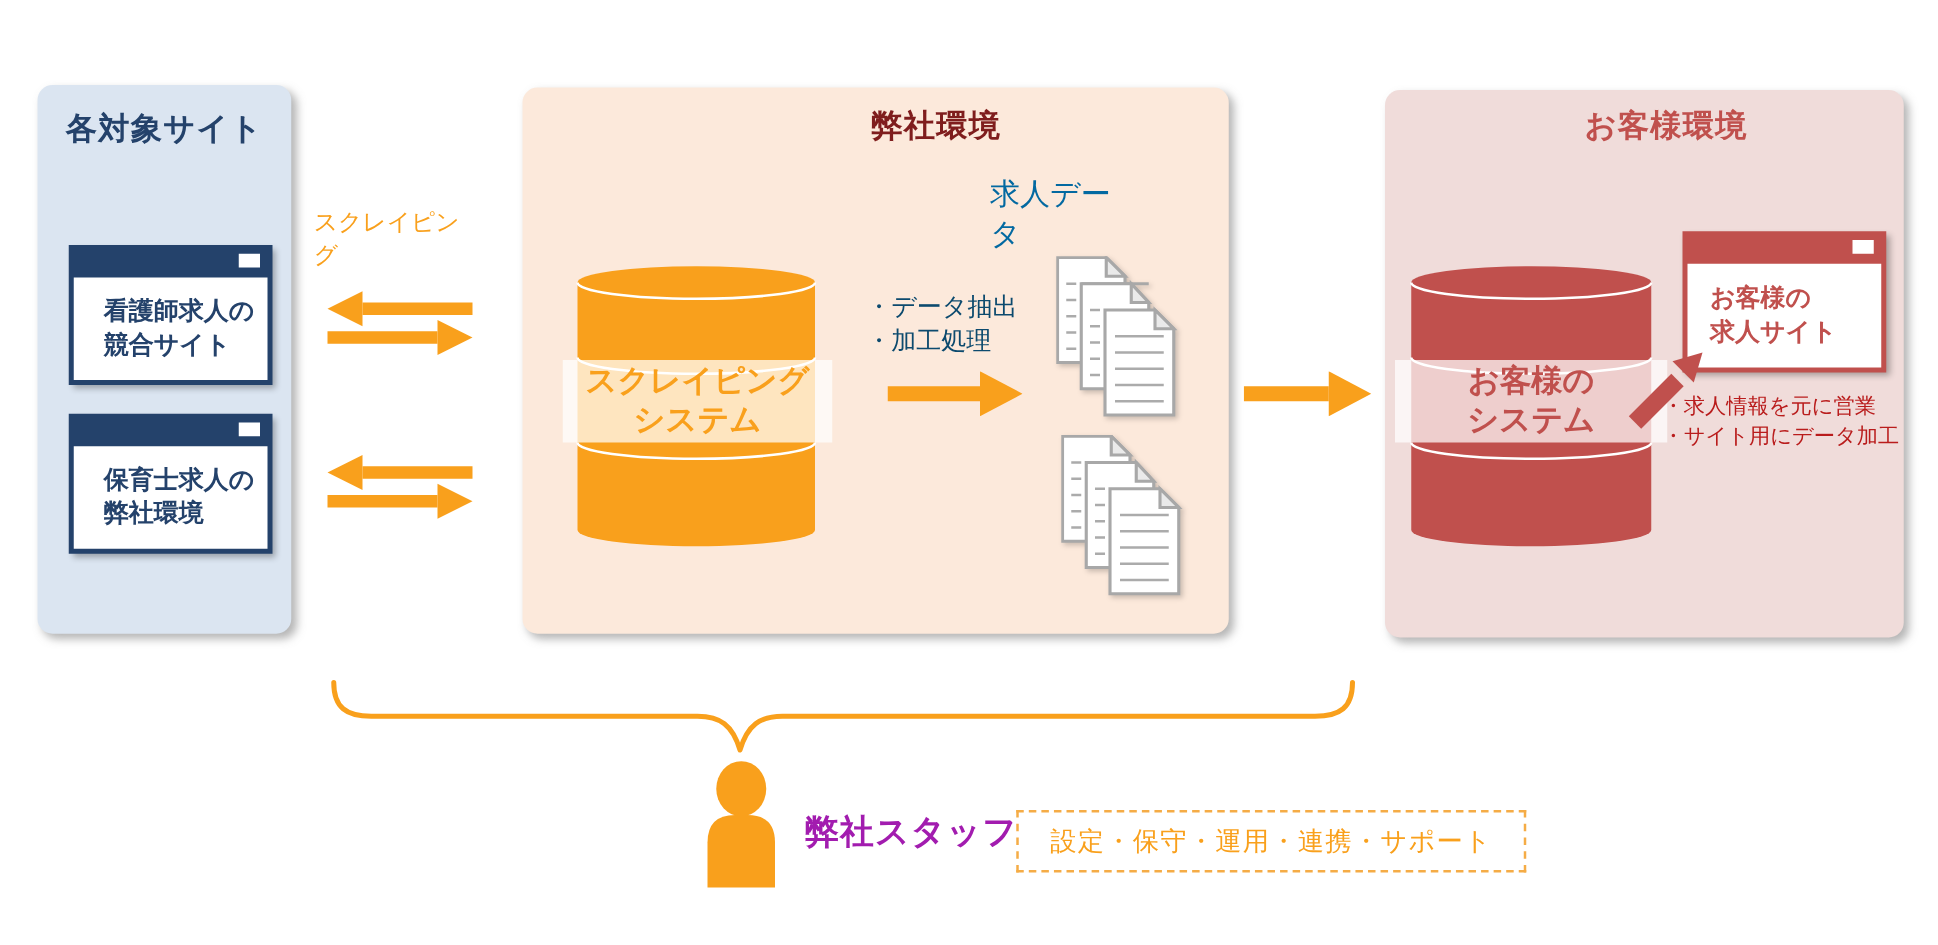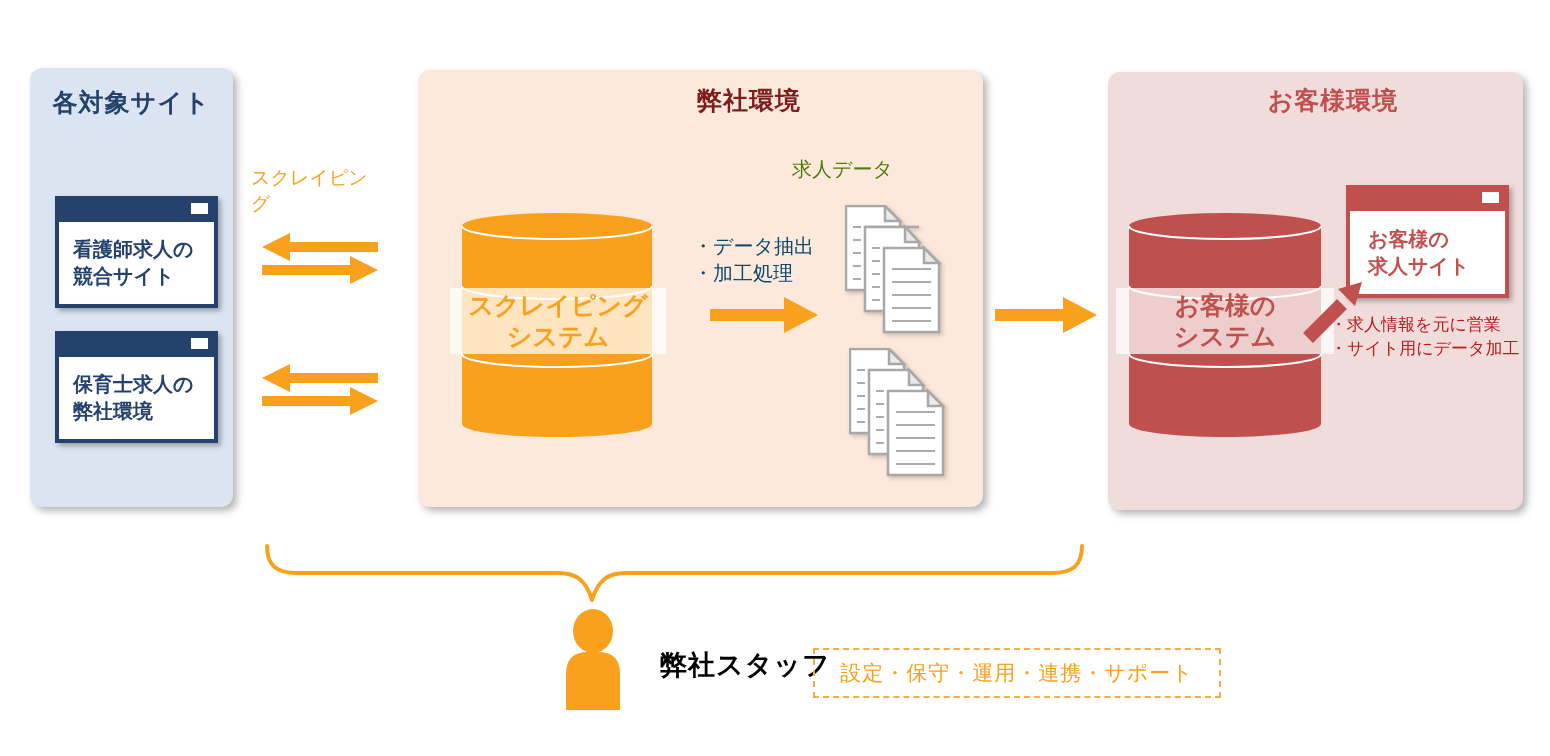--- a/index.html
+++ b/index.html
@@ -19,45 +19,45 @@
   .panel-title{position:absolute;text-align:center;font-weight:bold;font-size:25px;letter-spacing:1px;}
   #left-title{left:30px;top:86px;width:203px;color:#24426B;text-align:center;}
   #company-title{left:418px;top:84px;width:662px;color:#7f1d1d;}
   #customer-title{left:1108px;top:84px;width:450px;color:#C0504D;}
 
   
   .window{position:absolute;box-shadow:3px 3px 5px rgba(0,0,0,.3);}
   .window .body{position:absolute;left:4px;right:4px;top:26px;bottom:4px;background:#fff;
     display:flex;align-items:center;}
   .window .sq{position:absolute;top:7px;right:10px;width:17px;height:11px;background:#fff;}
-  .window .label{font-weight:bold;font-size:20px;line-height:1.35;padding-left:14px;}
+  .window .label{font-weight:bold;font-size:20px;line-height:1.35;padding-left:24px;}
   .win-navy{background:#24426B;}
   .win-navy .label{color:#24426B;}
   .win-red{background:#C0504D;}
   .win-red .label{color:#C0504D;padding-left:18px;}
   #site-window1{left:55px;top:196px;width:163px;height:112px;}
   #site-window2{left:55px;top:331px;width:163px;height:112px;}
   #customer-site-window{left:1346px;top:185px;width:163px;height:113px;}
 
   
   #scraping-label{left:251px;top:165px;width:130px;color:#F9A01C;font-size:19px;font-weight:500;}
-  #jobdata-label{left:792px;top:156px;width:112px;color:#4d7c0f;font-size:20px;}
+  #jobdata-label{left:792px;top:139px;width:112px;color:#0369a1;font-size:24px;}
   #process-notes{left:693px;top:233px;color:#0c4a6e;font-size:20px;line-height:1.35;}
   #link-label{left:990px;top:223px;width:116px;color:#F9A01C;font-size:21px;font-weight:600;
     text-align:center;line-height:1.3;}
   #customer-notes{left:1330px;top:313px;color:#b91c1c;font-size:17px;line-height:1.4;}
 
   
   .band-label{position:absolute;display:flex;align-items:center;justify-content:center;
     text-align:center;font-weight:bold;font-size:25px;line-height:1.25;}
   #company-band{left:450px;top:288px;width:216px;height:66px;color:#F9A01C;}
   #customer-band{left:1116px;top:288px;width:218px;height:66px;color:#C0504D;}
 
   
-  #staff-label{left:660px;top:647px;color:#000000;font-size:27px;font-weight:bold;letter-spacing:1px;}
+  #staff-label{left:644px;top:647px;color:#a21caf;font-size:27px;font-weight:bold;letter-spacing:1px;}
   #services-box{left:813px;top:648px;width:404px;height:46px;border:2px dashed #F5AC46;
     display:flex;align-items:center;justify-content:center;}
   #services-label{color:#F9A01C;font-size:21px;letter-spacing:1px;}
 
   svg{display:block;}
 </style>
 </head>
 <body>
 
 <div id="stage">

